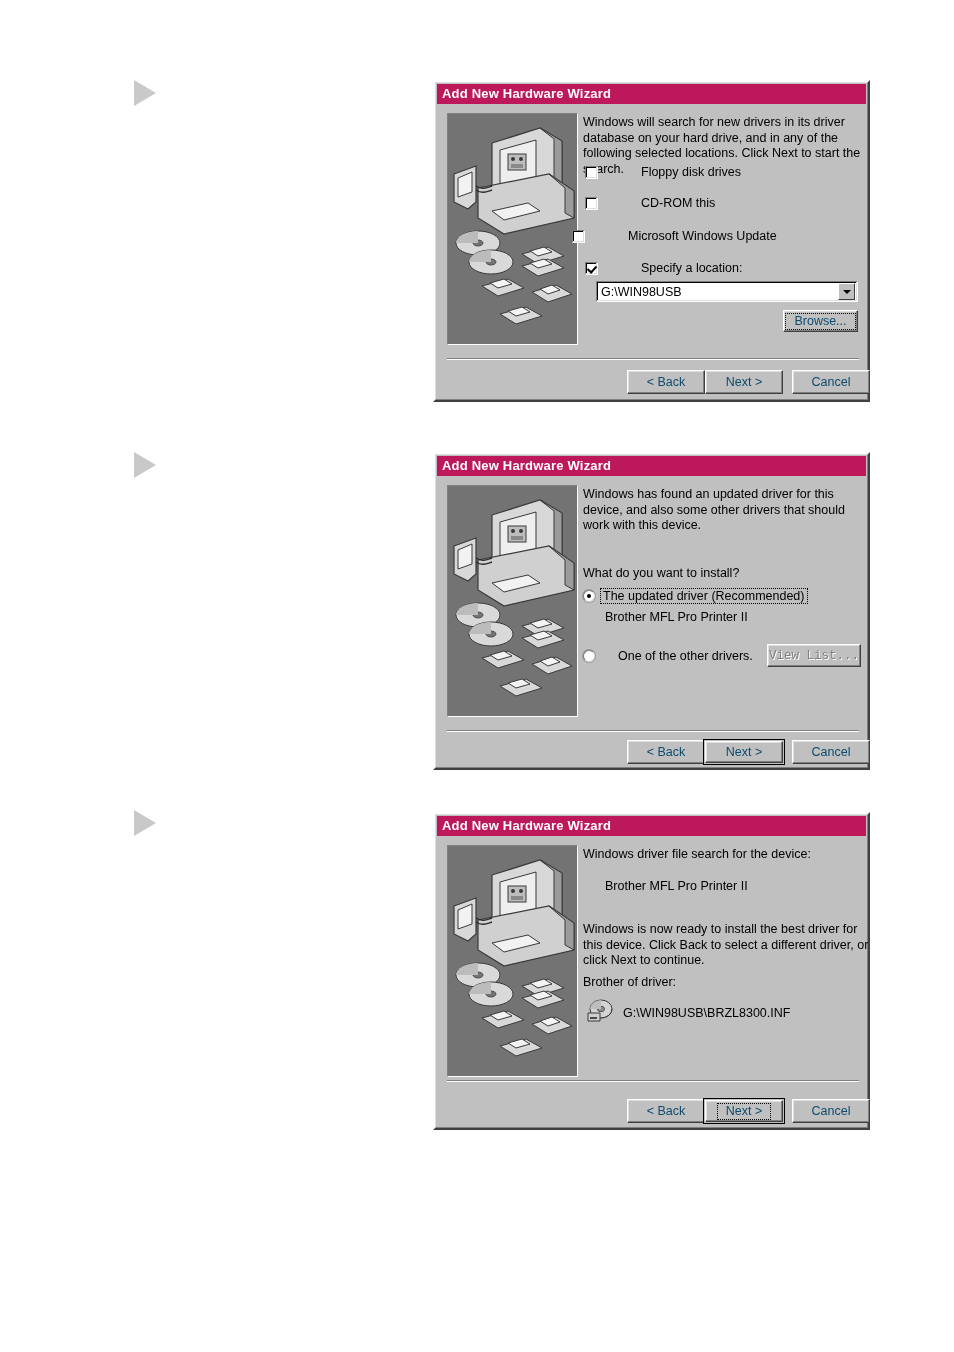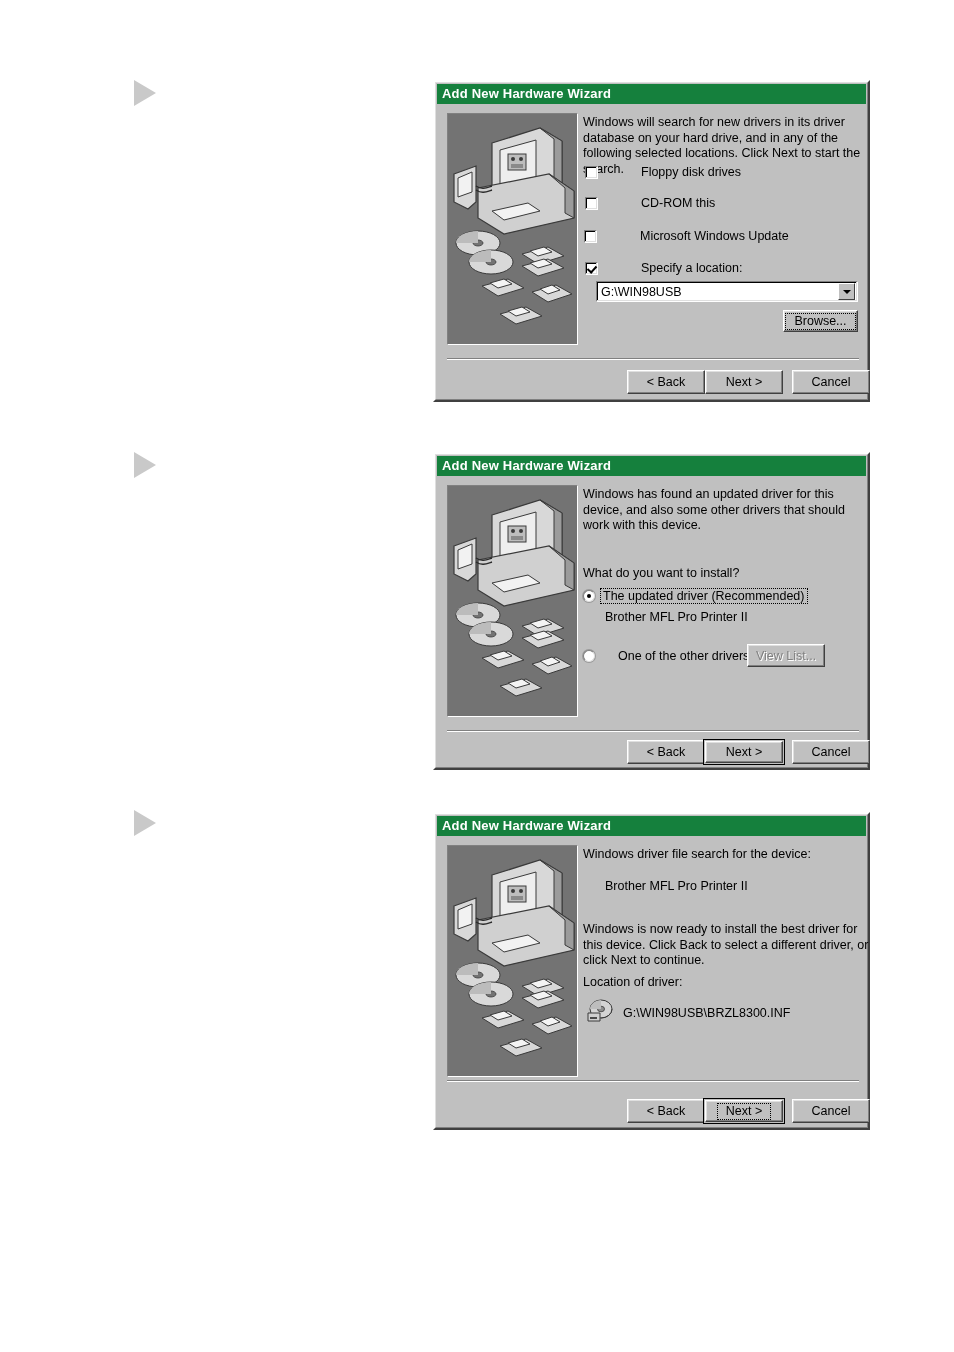--- a/index.html
+++ b/index.html
@@ -45,21 +45,21 @@
     border-right: 1px solid #808080;
     border-bottom: 1px solid #808080;
     box-sizing: border-box;
   }
   .titlebar {
     position: absolute;
     left: 2px;
     right: 2px;
     top: 2px;
     height: 20px;
-    background: #15803d;
+    background: #be185d;
     color: #ffffff;
     font-weight: bold;
     font-size: 13px;
     line-height: 20px;
     padding-left: 5px;
     letter-spacing: 0.2px;
     box-sizing: border-box;
     overflow: hidden;
     white-space: nowrap;
   }
@@ -202,21 +202,21 @@
   .btn {
     position: absolute;
     background: #c0c0c0;
     border-top: 1px solid #ffffff;
     border-left: 1px solid #ffffff;
     border-right: 1px solid #404040;
     border-bottom: 1px solid #404040;
     box-shadow: inset -1px -1px 0 #808080, inset 1px 1px 0 #dfdfdf;
     box-sizing: border-box;
     font-size: 12.5px;
-    color: #000000;
+    color: #0c4a6e;
     display: flex;
     align-items: center;
     justify-content: center;
     white-space: nowrap;
     font-family: "Liberation Sans", sans-serif;
   }
   .btn.default {
     border: 1px solid #000000;
     box-shadow: none;
     padding: 1px;
@@ -319,21 +319,21 @@
   <div class="check-row" style="left:150px; top:82px;">
     <span class="checkbox"></span>
     <span class="check-label">Floppy disk drives</span>
   </div>
 
   <div class="check-row" style="left:150px; top:113px;">
     <span class="checkbox"></span>
     <span class="check-label">CD-ROM this</span>
   </div>
 
-  <div class="check-row" style="left:149px; top:146px;">
+  <div class="check-row" style="left:137px; top:146px;">
     <span class="checkbox"></span>
     <span class="check-label">Microsoft Windows Update</span>
   </div>
 
   <div class="check-row" style="left:150px; top:178px;">
     <span class="checkbox checked"></span>
     <span class="check-label">Specify a location:</span>
   </div>
 
   <div class="combo" style="left:161px; top:199px; width:262px; height:21px;">
@@ -412,21 +412,21 @@
     <span class="radio selected"></span>
     <span class="radio-label focus">The updated driver (Recommended)</span>
   </div>
   <div class="body-text" style="left:170px; top:156px;">Brother MFL Pro Printer II</div>
 
   <div class="radio-row" style="left:148px; top:194px;gap:16px;">
     <span class="radio"></span>
     <span class="radio-label">One of the other drivers.</span>
   </div>
 
-  <div class="btn disabled" style="left:312px; top:190px; width:78px; height:23px;">
+  <div class="btn disabled" style="left:332px; top:190px; width:94px; height:23px;font-family:Liberation Mono, monospace;">
     <span>View List...</span>
   </div>
 
   <div class="sep" style="left:12px; top:276px; width:412px;"></div>
 
   <div class="btn" style="left:192px; top:286px; width:78px; height:24px;">
     <span>&lt; Back</span>
   </div>
   <div class="btn default" style="left:268px; top:285px; width:82px; height:26px;">
     <span class="btn-face">
@@ -481,21 +481,21 @@
       </g>
     </svg>
   </div>
 
   <div class="body-text" style="left:148px; top:33px; width:290px;">Windows driver file search for the device:</div>
 
   <div class="body-text" style="left:170px; top:65px;">Brother MFL Pro Printer II</div>
 
   <div class="body-text" style="left:148px; top:108px; width:292px;">Windows is now ready to install the best driver for this device. Click Back to select a different driver, or click Next to continue.</div>
 
-  <div class="body-text" style="left:148px; top:161px;">Location of driver:</div>
+  <div class="body-text" style="left:148px; top:161px;">Brother of driver:</div>
 
   <div class="drv-row" style="left:151px; top:184px;">
     <span>
       <svg width="28" height="26" viewBox="0 0 28 26">
         <ellipse cx="15" cy="11" rx="11" ry="9" fill="#d4d4d4" stroke="#3a3a3a" stroke-width="1"></ellipse>
         <ellipse cx="15" cy="11" rx="3.5" ry="2.8" fill="#8f8f8f" stroke="#3a3a3a" stroke-width="0.8"></ellipse>
         <path d="M4,11 A11,9 0 0 1 15,2 L15,11 Z" fill="#bdbdbd"></path>
         <path d="M15,20 A11,9 0 0 0 26,11" fill="none" stroke="#3a3a3a" stroke-width="0.8"></path>
         <polygon points="2,15 14,15 14,23 2,23" fill="#cfcfcf" stroke="#3a3a3a" stroke-width="1"></polygon>
         <rect x="4" y="19" width="7" height="2" fill="#4a4a4a"></rect>

